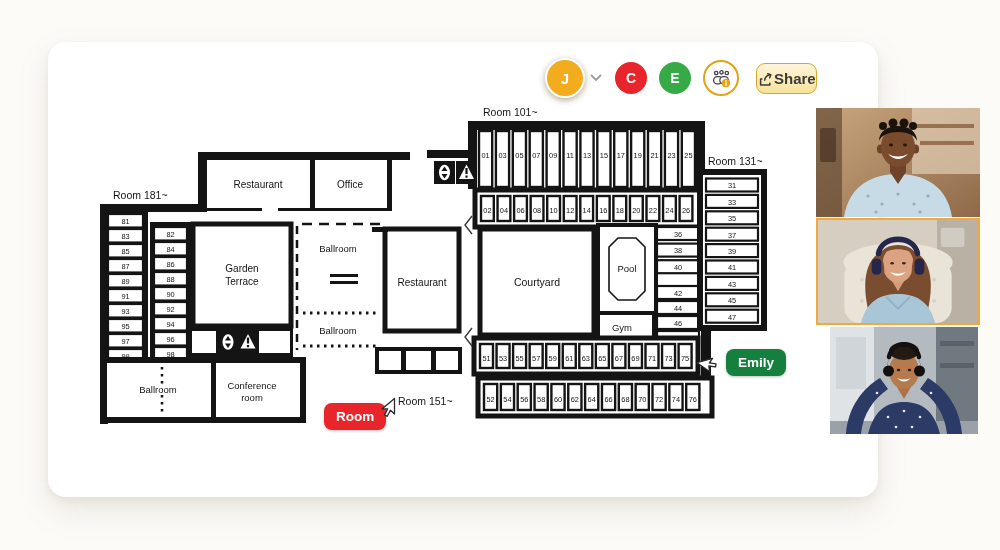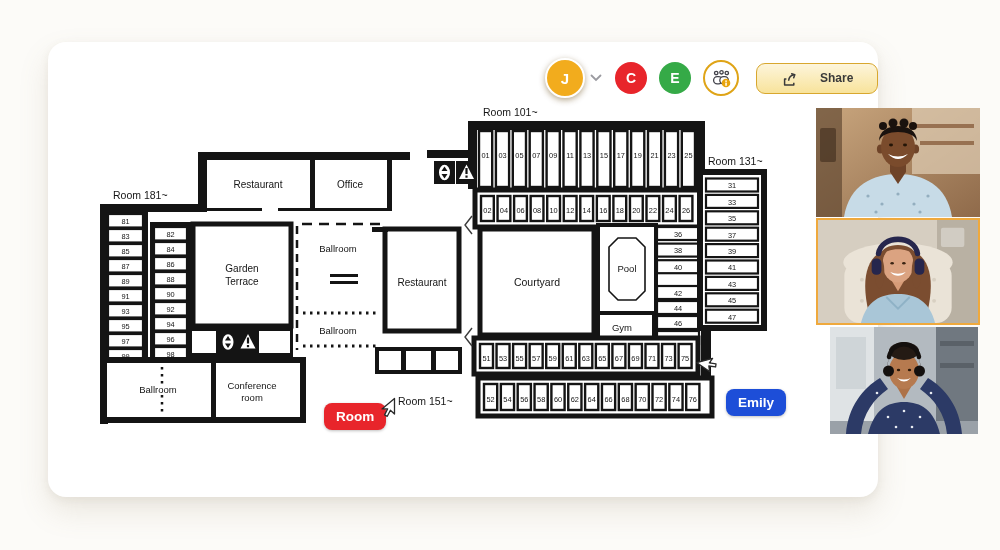--- a/index.html
+++ b/index.html
@@ -15,23 +15,23 @@
   }
   #plan{position:absolute;left:0;top:0;width:1000px;height:550px;z-index:2;pointer-events:none}
   
   .toolbar{position:absolute;left:545px;top:59px;height:38px;display:flex;align-items:center;z-index:4}
   .avatar{border-radius:50%;display:flex;align-items:center;justify-content:center;color:#fff;font-weight:700;flex:0 0 auto}
   .avatar-j{width:36px;height:36px;border:2px solid #fff;box-shadow:0 2px 6px rgba(90,60,0,.45);font-size:15px;cursor:pointer}
   .chev{margin:0 13px 0 5px;flex:0 0 auto;cursor:pointer}
   .avatar-sm{width:32px;height:32px;font-size:14px;margin-right:12px;cursor:pointer}
   .icon-btn{width:36px;height:36px;border-radius:50%;background:#fff;border:2.5px solid #DFA417;
     display:flex;align-items:center;justify-content:center;padding:0;margin-right:17px;cursor:pointer;box-sizing:border-box}
-  .share-btn{height:31px;padding:0 24px;border-radius:9px;border:1.5px solid #D8A72E;
-    background:linear-gradient(#FDF5DB,#F8E39B);display:flex;align-items:center;gap:22px;
-    font-size:12px;font-weight:700;color:#3a3a3a;cursor:pointer;font-family:inherit}
+  .share-btn{height:31px;padding:0 0;border-radius:9px;border:1.5px solid #D8A72E;
+    background:linear-gradient(#FDF5DB,#F8E39B);display:flex;align-items:center;gap:0;
+    font-size:15px;font-weight:700;color:#3a3a3a;cursor:pointer;font-family:inherit}
   
   .cursor{position:absolute;z-index:6}
   .cursor-pill{display:inline-block;padding:6px 12px;border-radius:8px;color:#fff;
     font-size:13.5px;font-weight:700;box-shadow:0 1px 3px rgba(0,0,0,.25)}
   .cursor-arrow{position:absolute}
   
   .tile{position:absolute;overflow:hidden;z-index:7;box-sizing:border-box}
   .tile svg{display:block;width:100%;height:100%}
 </style>
 </head>
@@ -330,21 +330,21 @@
 <div class="cursor" id="cursor-caleb" style="left:324px;top:403px">
   <span class="cursor-pill" id="pill-caleb" style="background: rgb(232, 37, 43);">Room</span>
   <svg class="cursor-arrow" style="left:56px;top:-6px;transform:scaleX(-1)" width="16" height="21" viewBox="0 0 16 21">
     <path d="M1.5,1.5 L1.5,17 L5.6,13.2 L8.7,19.3 L11.4,17.9 L8.4,11.9 L14,11.9 Z" fill="#fff" stroke="#2a2a2a" stroke-width="1.3" stroke-linejoin="round"></path>
   </svg>
 </div>
 <div class="cursor" id="cursor-emily" style="left:700px;top:349px">
   <svg class="cursor-arrow" style="left:0;top:3px;transform:rotate(-55deg)" width="16" height="21" viewBox="0 0 16 21">
     <path d="M1.5,1.5 L1.5,17 L5.6,13.2 L8.7,19.3 L11.4,17.9 L8.4,11.9 L14,11.9 Z" fill="#fff" stroke="#2a2a2a" stroke-width="1.3" stroke-linejoin="round"></path>
   </svg>
-  <span class="cursor-pill" id="pill-emily" style="margin-left: 26px; background: #1d4ed8; margin-top: 40px;">Emily</span>
+  <span class="cursor-pill" id="pill-emily" style="margin-left: 26px; background: #15803d;">Emily</span>
 </div>
 
 <div class="tile" id="tile-1" style="left:816px;top:108px;width:164px;height:109px">
   <svg viewBox="0 0 164 109" preserveAspectRatio="none">
     <defs>
         <linearGradient id="t1bg" x1="0" y1="0" x2="1" y2="1">
       <stop offset="0" stop-color="#c9a67e"></stop>
           <stop offset="1" stop-color="#8f6a4a"></stop>
         </linearGradient>
       </defs>

